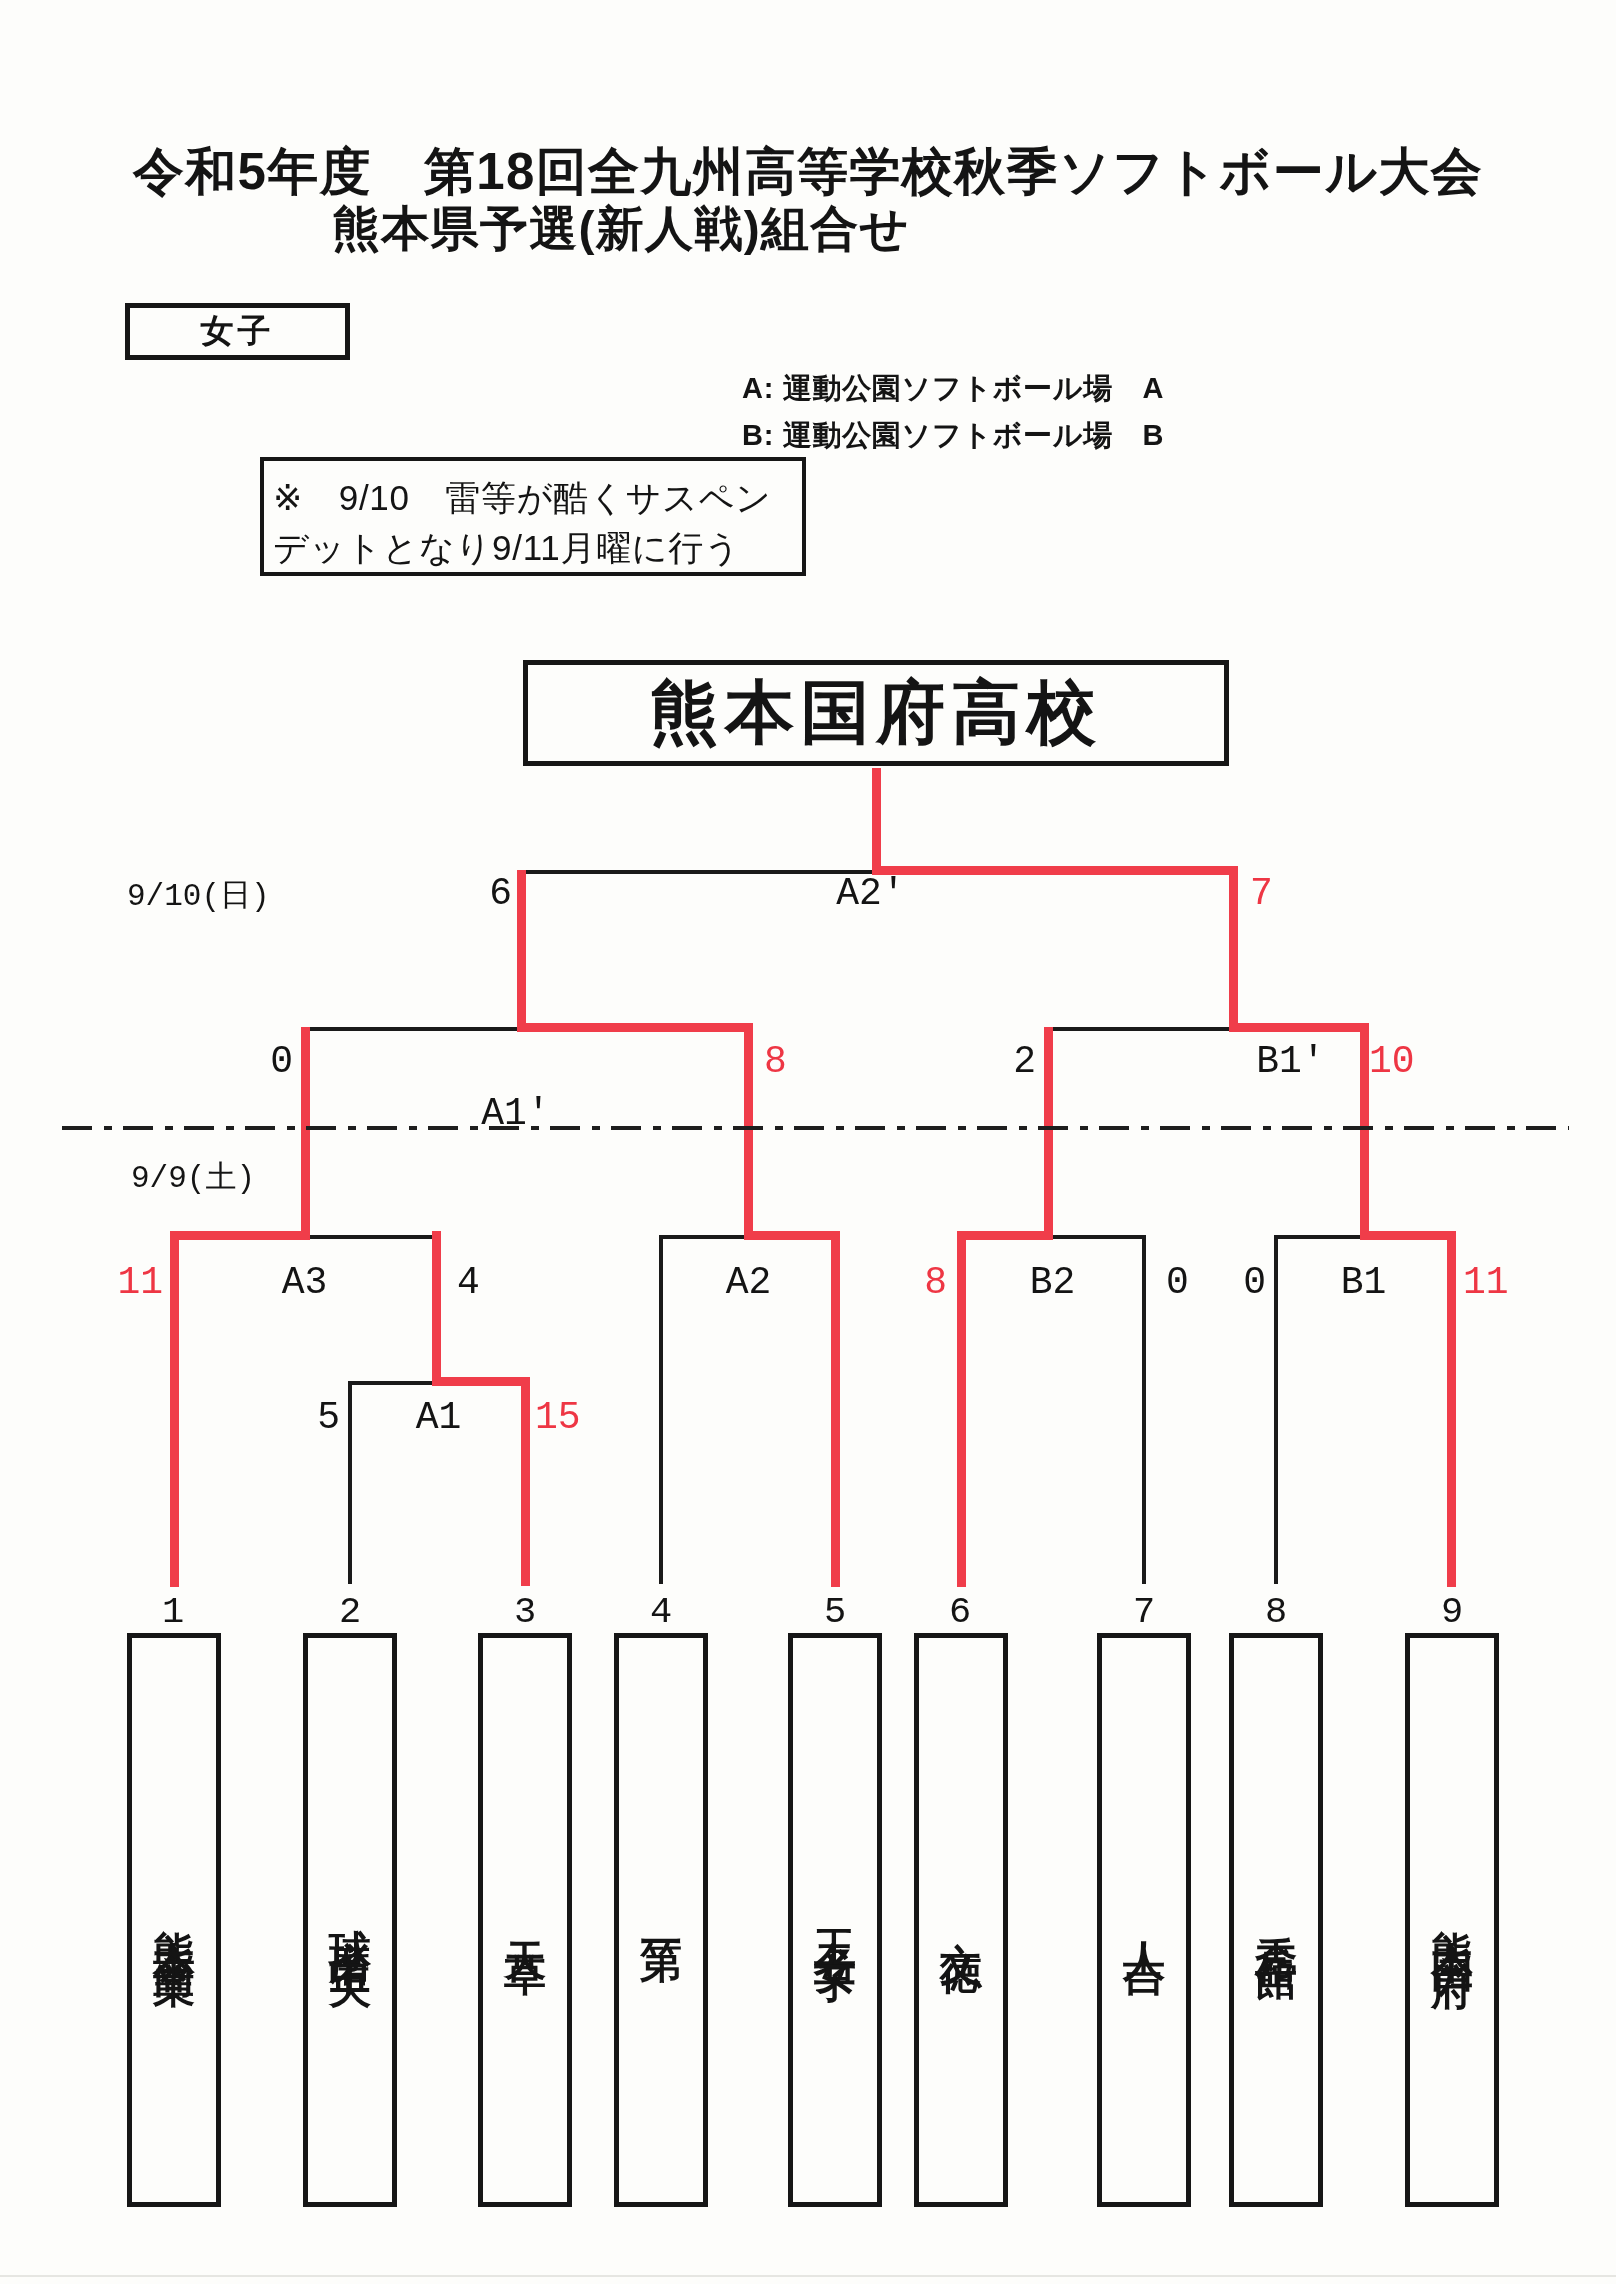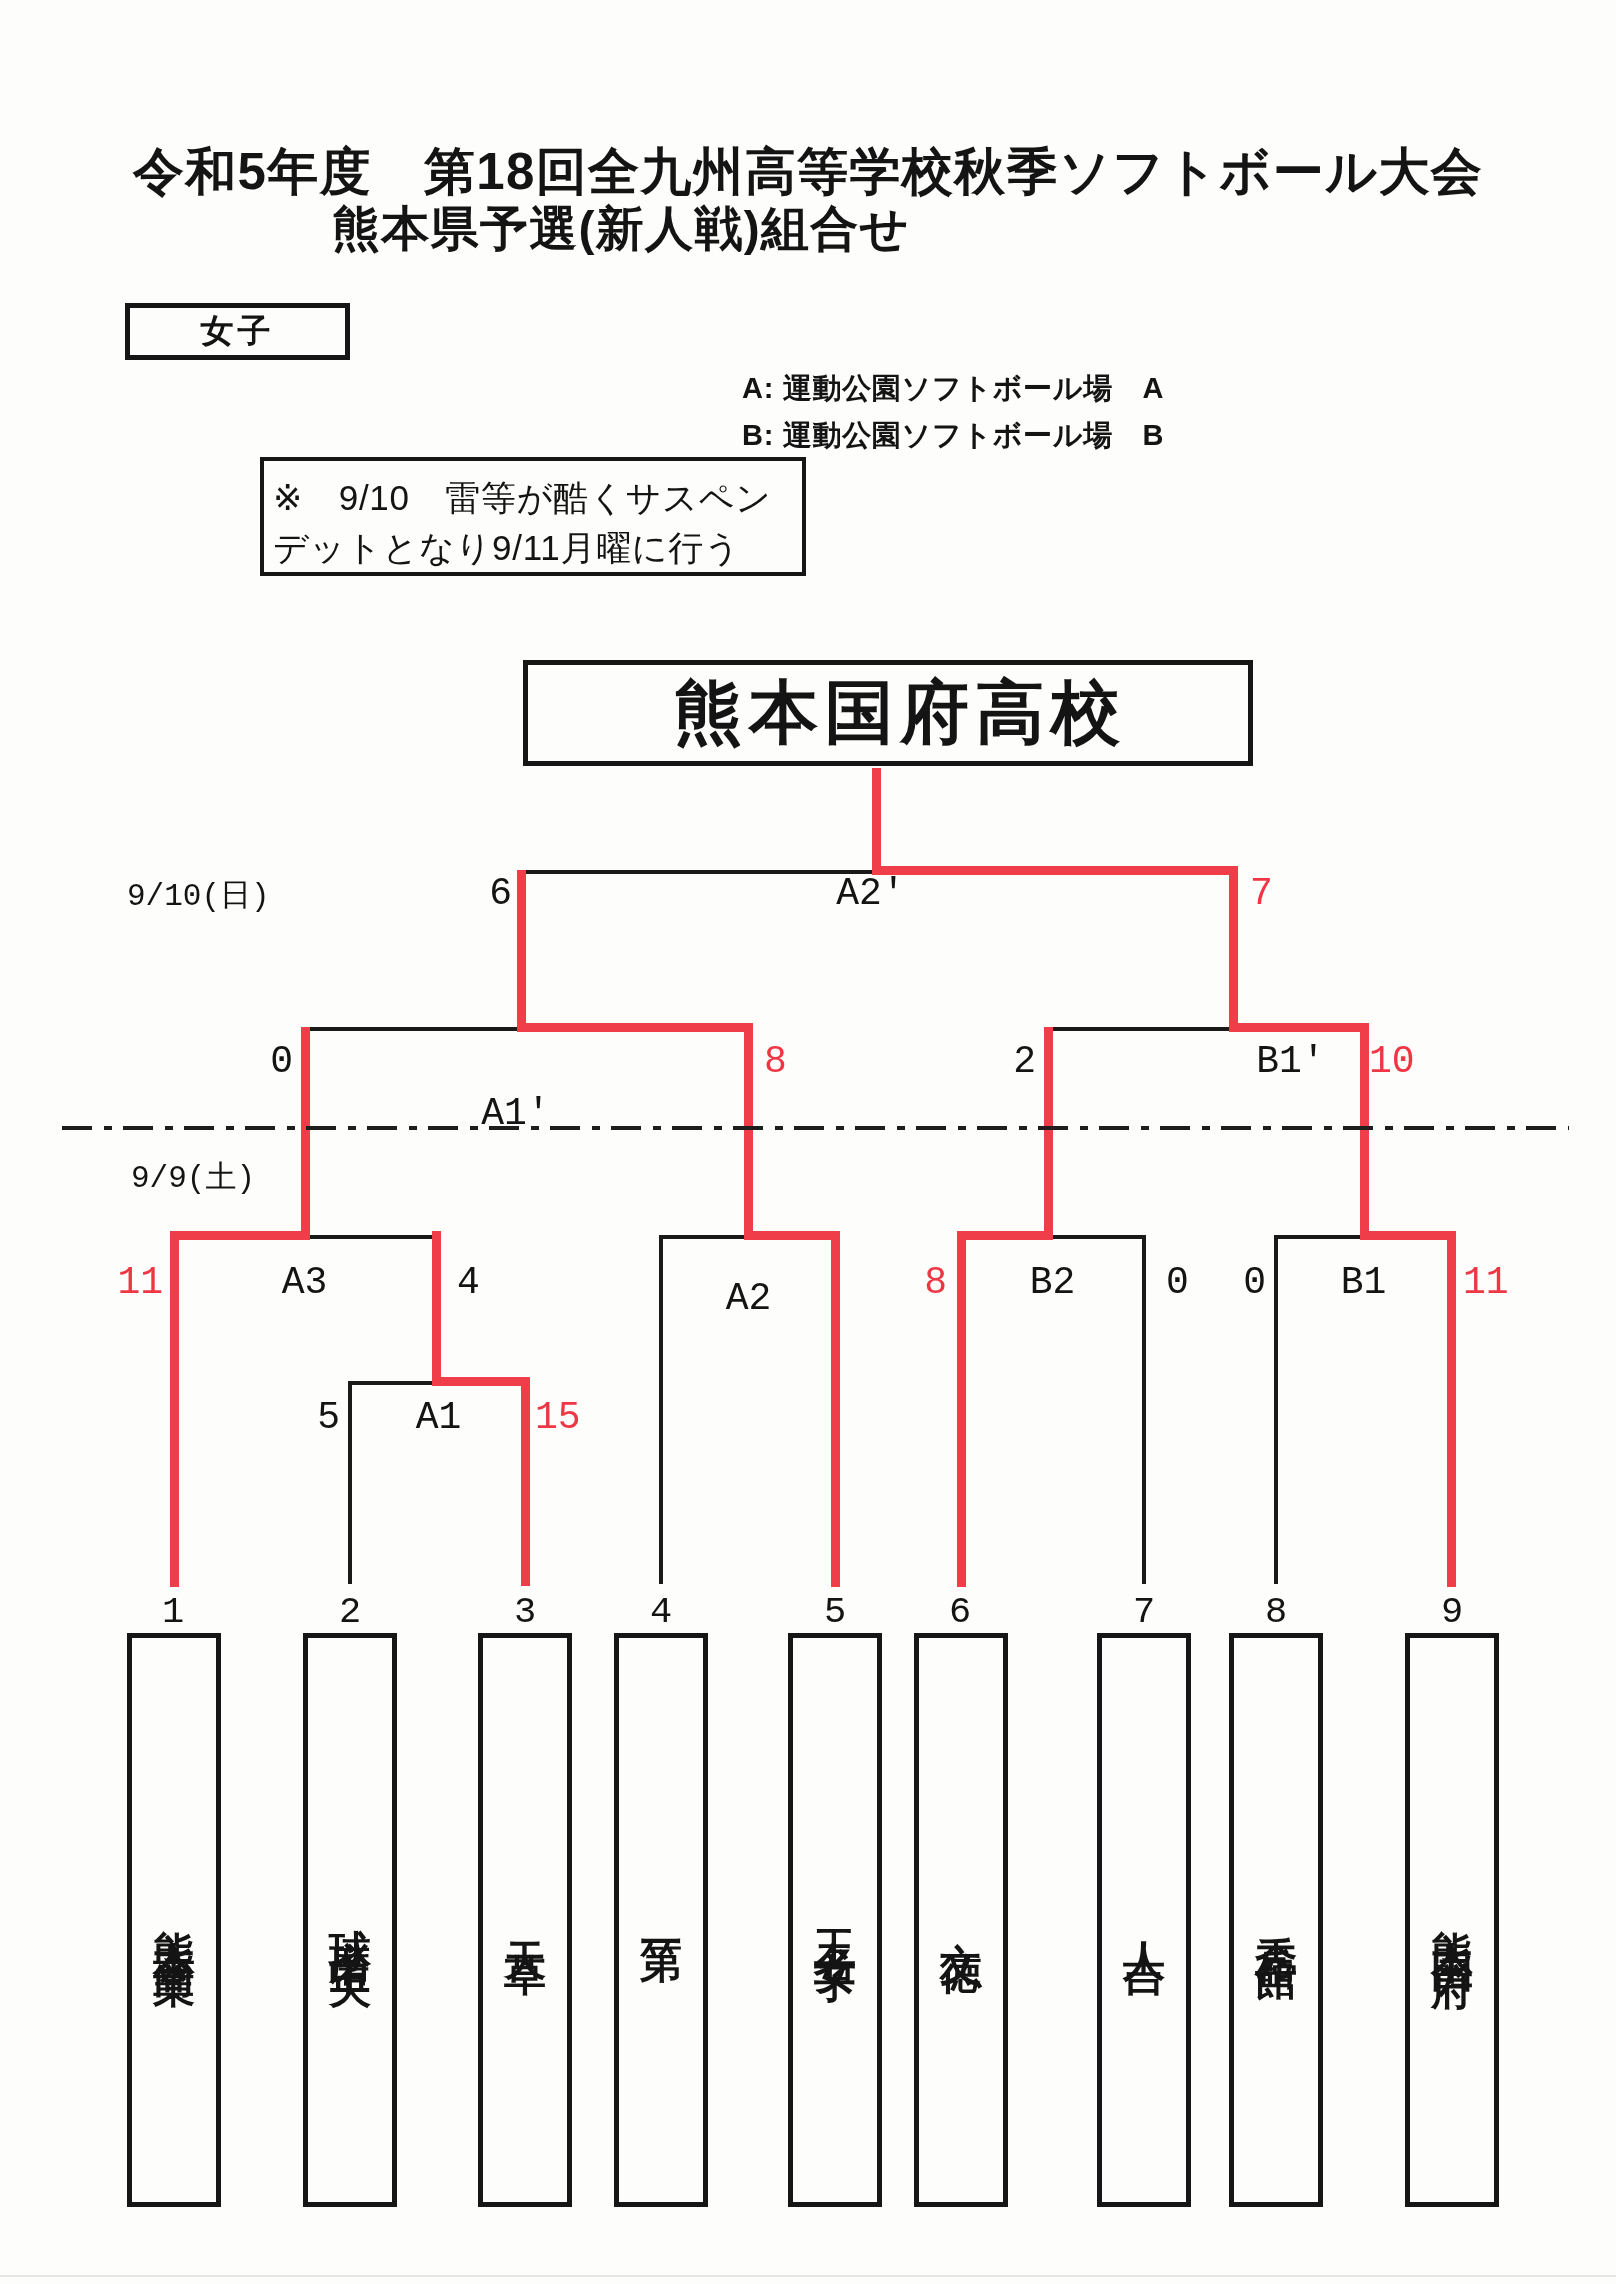--- a/index.html
+++ b/index.html
@@ -36,21 +36,21 @@
   .note-box{
     left:260px;top:457px;width:529px;height:99px;
     border:4.6px solid #161616;
     padding:12px 0 0 9px;
     font-size:35px;font-weight:normal;line-height:50px;letter-spacing:0.7px;
   }
   .winner-box{
     left:523px;top:660px;width:696px;height:96px;
     border:5.9px solid #161616;
     display:flex;align-items:center;justify-content:center;
-    font-size:69px;font-weight:bold;letter-spacing:6.5px;padding-left:24px;
+    font-size:69px;font-weight:bold;letter-spacing:6.5px;
   }
   
   .hl,.vl{position:absolute;background:#1a1a1a;}
   .red{background:#f03d4a;}
   
   .sc{
     position:absolute;
     font-family:"Liberation Mono","DejaVu Sans Mono",monospace;
     font-size:38px;font-weight:500;line-height:39px;white-space:nowrap;
   }
@@ -161,21 +161,21 @@
   <div class="sc c" style="left:457px;top:1094px;width:117px;">A1'</div>
 
   <div class="sc r" style="left:919px;top:1042px;width:117px;">2</div>
   <div class="sc c" style="left:1232px;top:1042px;width:117px;">B1'</div>
   <div class="sc red-t" style="left:1369px;top:1042px;">10</div>
 
   <div class="sc red-t r" style="left:46px;top:1263px;width:117px;">11</div>
   <div class="sc c" style="left:246px;top:1263px;width:117px;">A3</div>
   <div class="sc" style="left:457px;top:1263px;">4</div>
 
-  <div class="sc c" style="left:690px;top:1263px;width:117px;margin-top:16px;">A2</div>
+  <div class="sc c" style="left:690px;top:1263px;width:117px;">A2</div>
 
   <div class="sc red-t r" style="left:830px;top:1263px;width:117px;">8</div>
   <div class="sc c" style="left:994px;top:1263px;width:117px;">B2</div>
   <div class="sc" style="left:1166px;top:1263px;width:78px;">0</div>
 
   <div class="sc r" style="left:1188px;top:1263px;width:78px;">0</div>
   <div class="sc c" style="left:1305px;top:1263px;width:117px;">B1</div>
   <div class="sc red-t" style="left:1463px;top:1263px;">11</div>
 
   <div class="sc r" style="left:262px;top:1398px;width:78px;">5</div>

